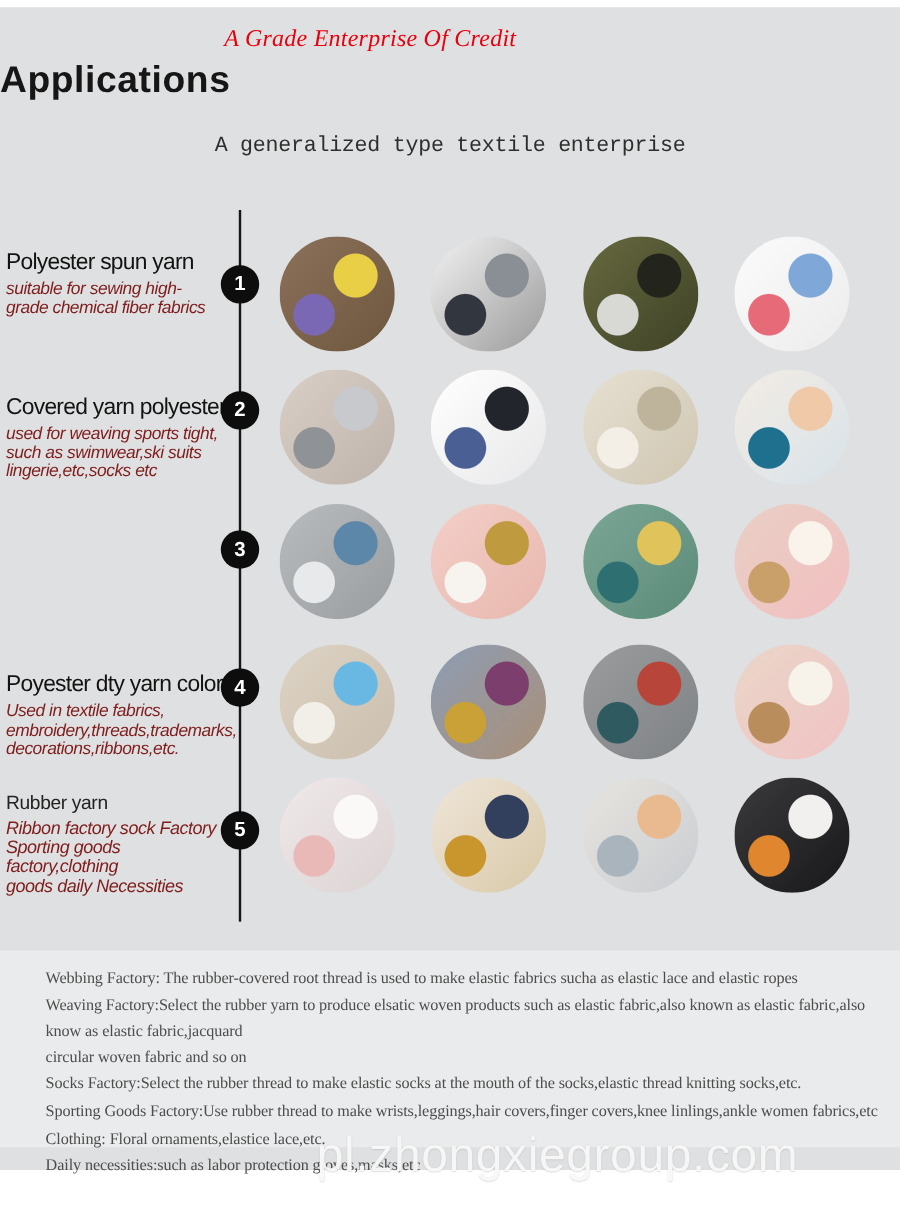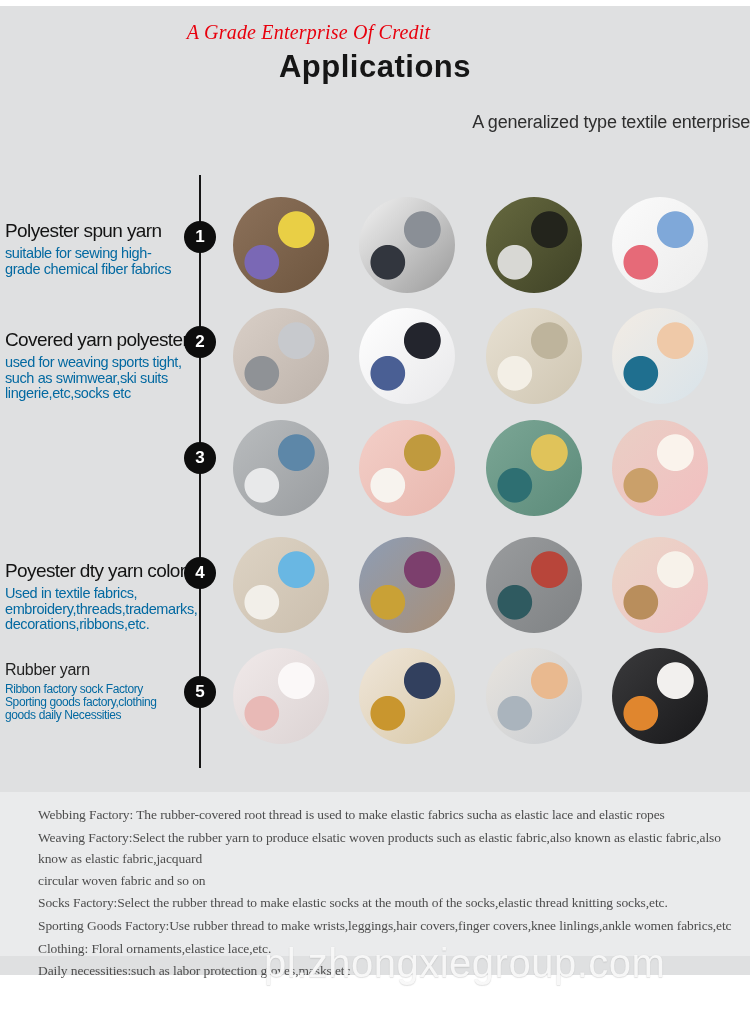--- a/index.html
+++ b/index.html
@@ -3,34 +3,34 @@
 <meta charset="utf-8">
 <style>
   html,body{margin:0;padding:0;background:#ffffff;}
   #page{position:relative;width:750px;height:1012px;background:#ffffff;overflow:hidden;
         font-family:"Liberation Sans",sans-serif;}
   
   #gray-bg{position:absolute;left:0;top:6px;width:750px;height:969px;background:#dfe0e1;}
   
   .tagline{position:absolute;left:0;top:21px;width:617px;text-align:center;
            font-family:"Liberation Serif",serif;font-style:italic;font-size:20px;letter-spacing:.2px;}
-  .big-title{position:absolute;left:0;top:49px;width:750px;text-align:center;
+  .big-title{position:absolute;left:0;top:49px;width:750px;text-align:left;
            font-size:31px;font-weight:bold;color:#161616;letter-spacing:.5px;}
-  .subtitle{position:absolute;left:0;top:112px;width:750px;text-align:right;
-           font-family:Liberation Sans, sans-serif;font-size:18px;color:#2e2e2e;letter-spacing:-.2px;}
+  .subtitle{position:absolute;left:0;top:112px;width:750px;text-align:center;
+           font-family:Liberation Mono, monospace;font-size:18px;color:#2e2e2e;letter-spacing:-.2px;}
   
   #vline{position:absolute;left:199px;top:175px;width:2px;height:593px;background:#151515;}
   .badge{position:absolute;left:184px;width:32px;height:32px;border-radius:50%;background:#0d0d0d;
          color:#ffffff;font-size:17px;font-weight:bold;display:flex;align-items:center;justify-content:center;z-index:3;}
   
   .sec{position:absolute;left:5px;width:192px;z-index:2;}
   .sec-title{font-size:19px;color:#131313;letter-spacing:-.6px;line-height:1.1;}
-  .sec-desc{margin-top:4px;font-size:14.5px;color:#0369a1;letter-spacing:-.4px;line-height:1.08;white-space:pre-line;}
+  .sec-desc{margin-top:4px;font-size:14.5px;color:#7f1d1d;letter-spacing:-.4px;line-height:1.08;white-space:pre-line;font-style:italic;}
   .sec5 .sec-title{font-size:16px;letter-spacing:-.3px;color:#222;}
-  .sec5 .sec-desc{font-size:12px;}
+  .sec5 .sec-desc{font-size:15px;}
   
   .photo{position:absolute;width:96px;height:96px;border-radius:50%;z-index:2;}
   
   #notes-panel{position:absolute;left:0;top:792px;width:750px;height:164px;background:#eaebec;}
   #notes-list{margin:0;padding:12px 18px 0 38px;list-style:none;}
   #notes-list li{font-family:"Liberation Serif",serif;font-size:13.5px;color:#4d4d4d;
                  line-height:1.6;margin-bottom:1px;white-space:pre-line;letter-spacing:-.1px;}
   
   #watermark{position:absolute;left:264px;top:941px;font-size:40px;color:rgba(251,251,251,.92);
              letter-spacing:.5px;white-space:nowrap;z-index:4;
@@ -47,21 +47,21 @@
   <div class="subtitle">A generalized type textile enterprise</div>
 
   <div id="vline"></div>
 
   <div class="badge" style="top:221px">1</div>
   <div class="badge" style="top:326px">2</div>
   <div class="badge" style="top:442px">3</div>
   <div class="badge" style="top:557px">4</div>
   <div class="badge" style="top:676px">5</div>
 
-  <div class="sec" style="top:221px">
+  <div class="sec" style="top:209px">
     <div class="sec-title">Polyester spun yarn</div>
     <div class="sec-desc">suitable for sewing high-
 grade chemical fiber fabrics</div>
   </div>
   <div class="sec" style="top:330px">
     <div class="sec-title">Covered yarn polyester</div>
     <div class="sec-desc">used for weaving sports tight,
 such as swimwear,ski suits
 lingerie,etc,socks etc</div>
   </div>

